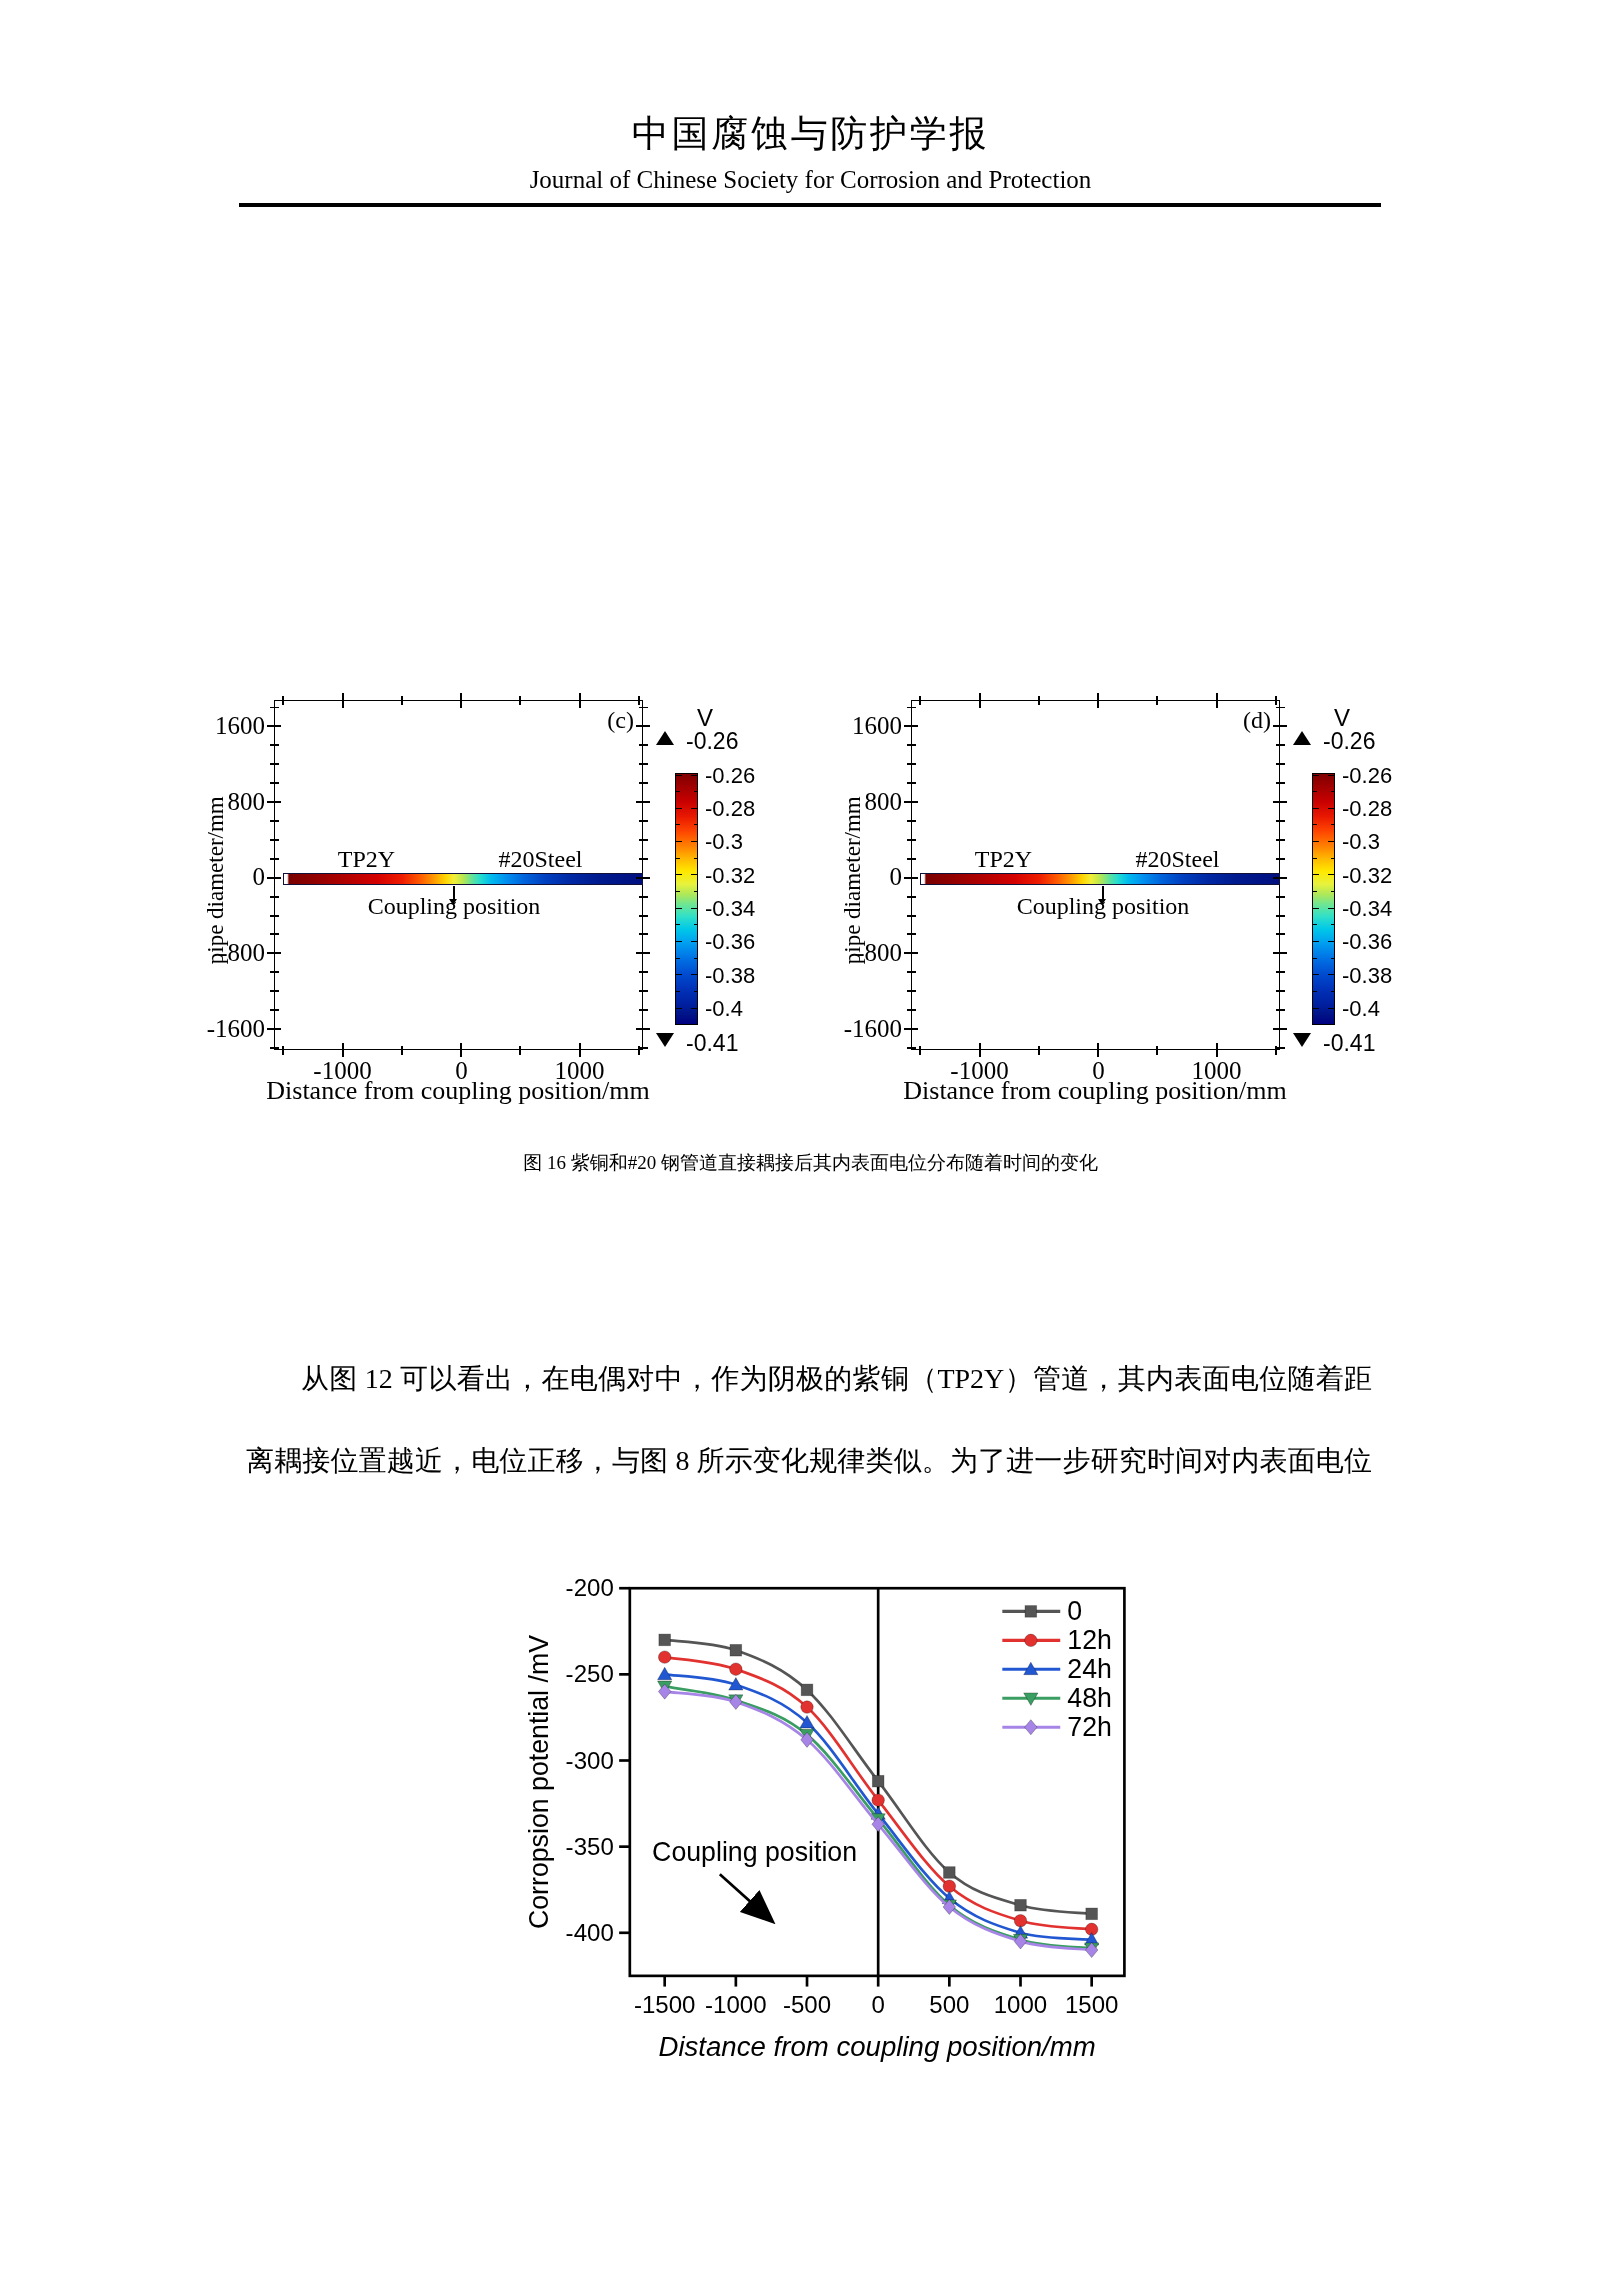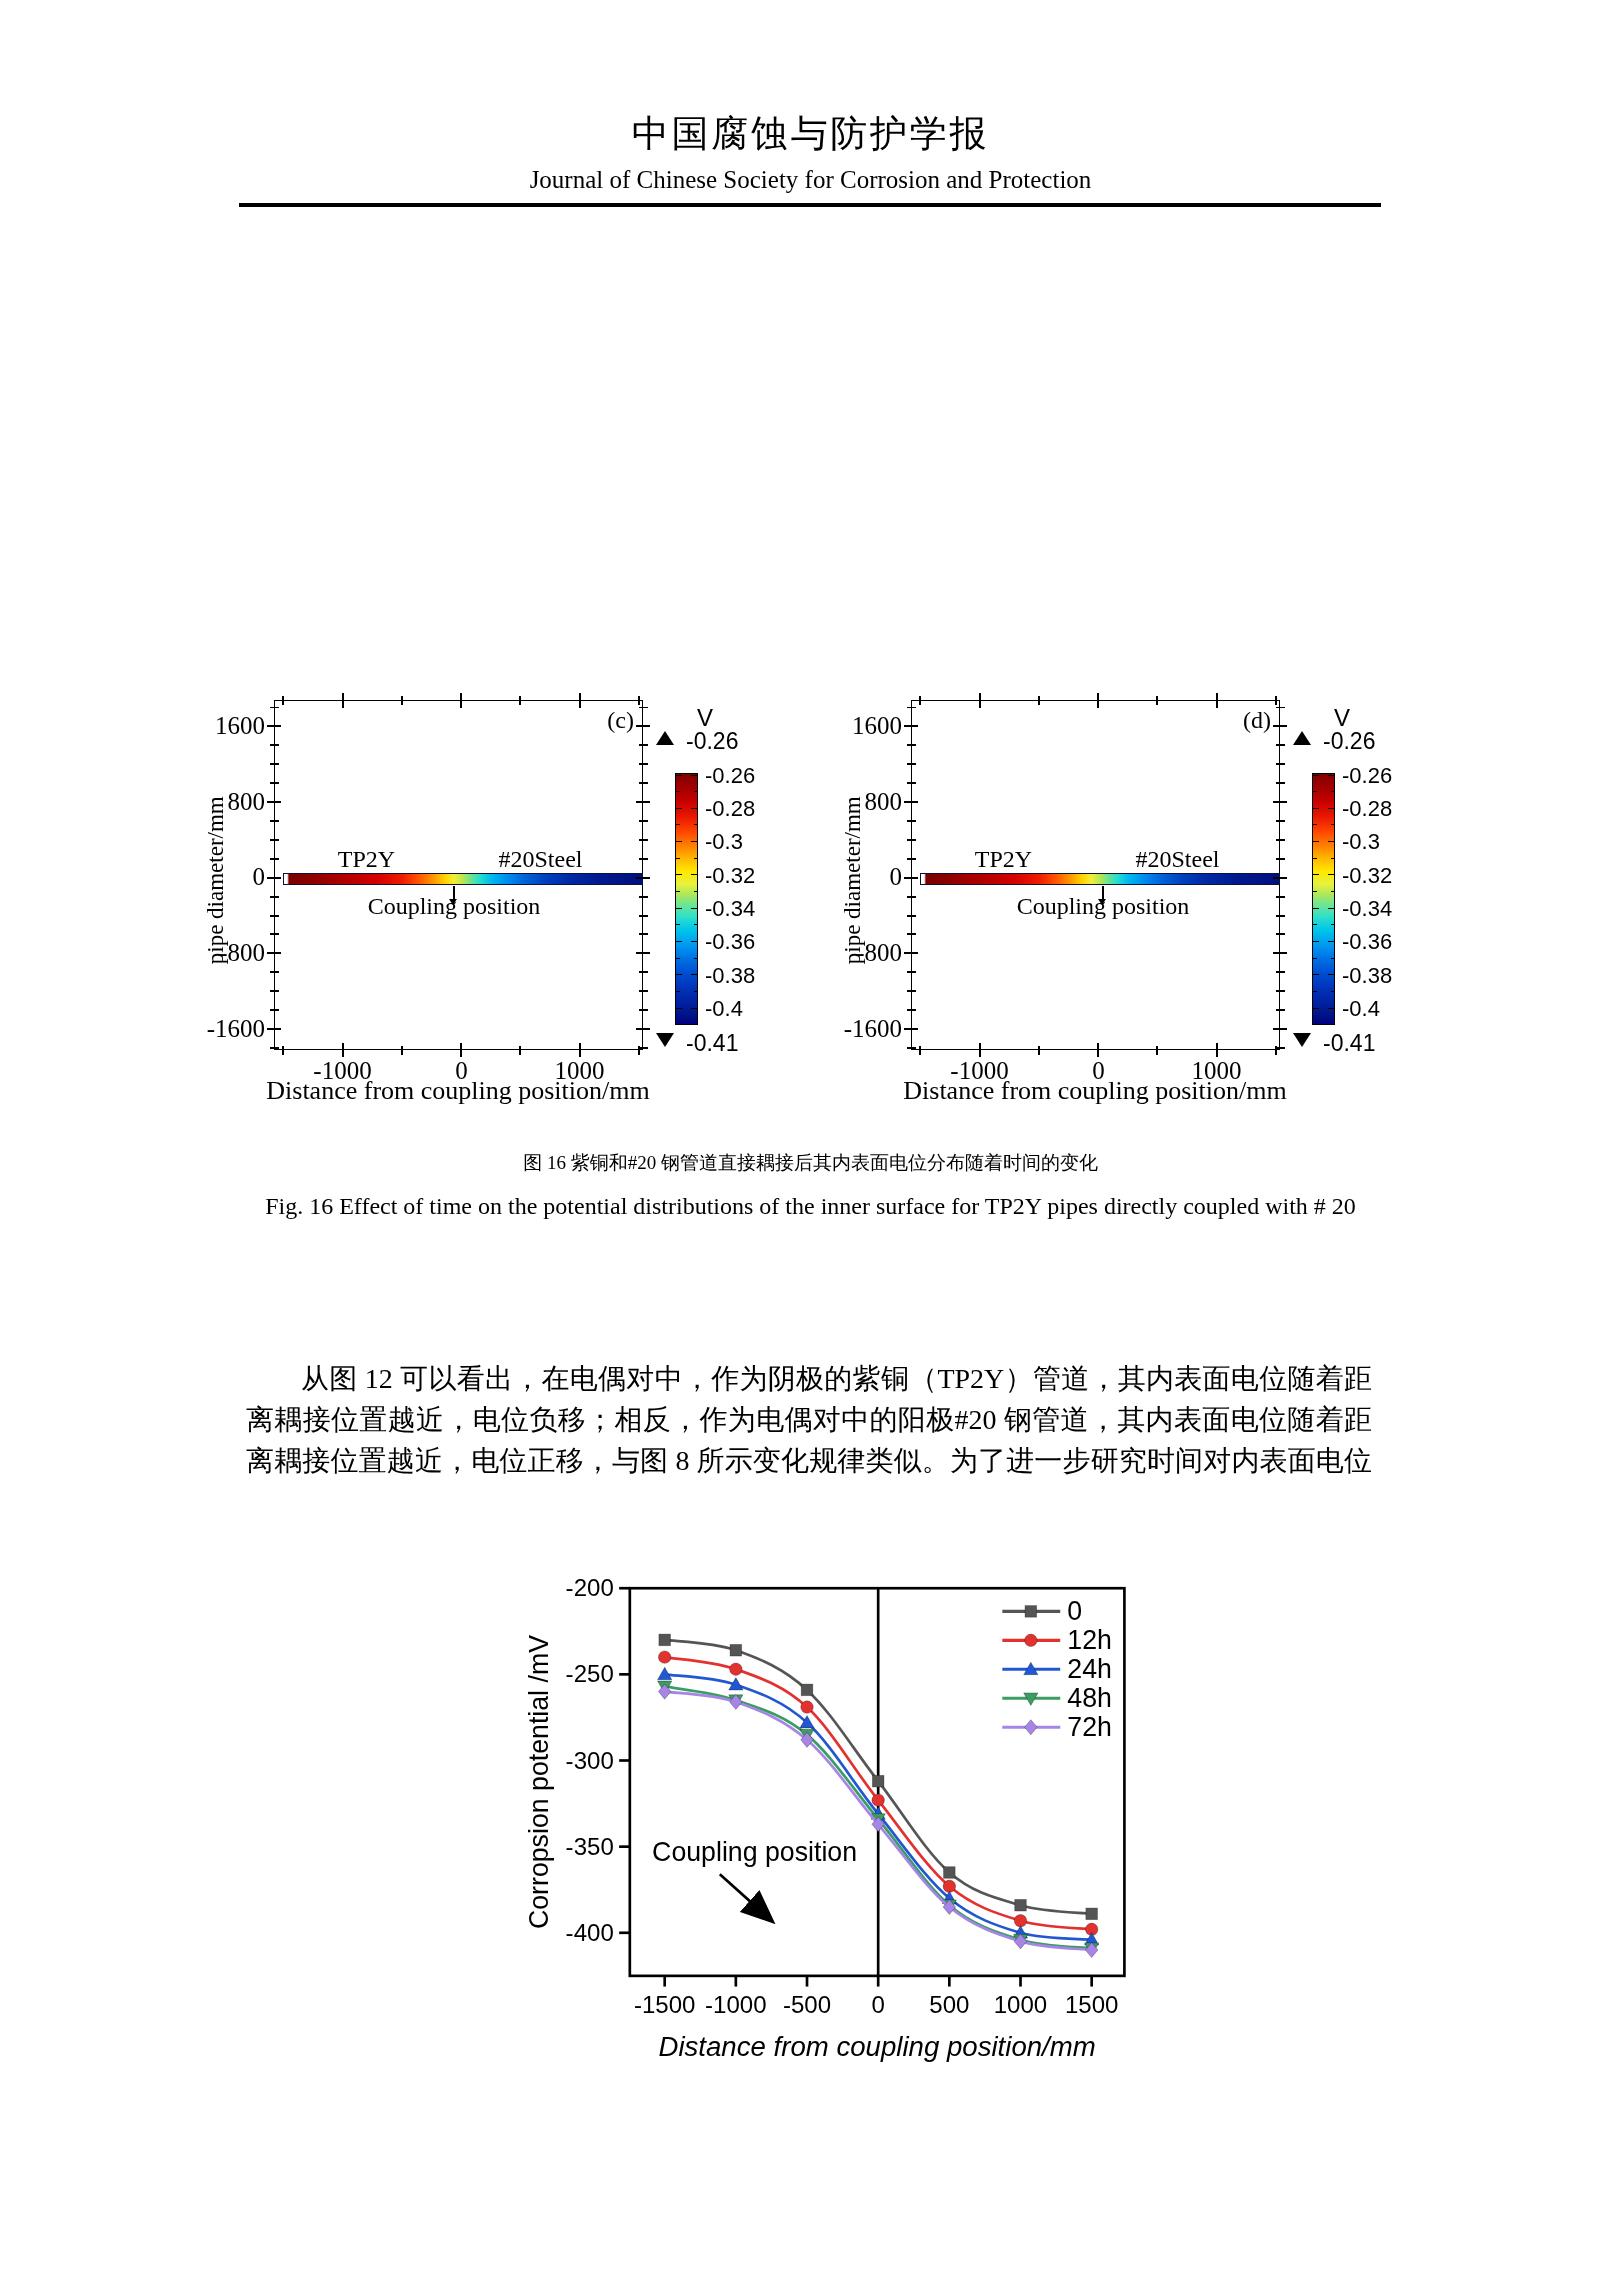--- a/index.html
+++ b/index.html
@@ -321,24 +321,22 @@
       <div class="tickmark" style="left: 500px; top: 279px; width: 3.6px; height: 1.3px;"></div>
       <div class="tickmark" style="left: 482px; top: 295px; width: 6.2px; height: 1.3px;"></div>
       <div class="tickmark" style="left: 497px; top: 295px; width: 6.2px; height: 1.3px;"></div>
       <div class="tickmark" style="left: 482px; top: 312px; width: 3.6px; height: 1.3px;"></div>
       <div class="tickmark" style="left: 500px; top: 312px; width: 3.6px; height: 1.3px;"></div>
       <div class="tickmark" style="left: 482px; top: 329px; width: 6.2px; height: 1.3px;"></div>
       <div class="tickmark" style="left: 497px; top: 329px; width: 6.2px; height: 1.3px;"></div>
     </div>
 
   <div class="cap" id="cap-zh">图 16 紫铜和#20 钢管道直接耦接后其内表面电位分布随着时间的变化</div>
-  <div class="cap" id="cap-en1">Fig. 16 Effect of time on the potential distributions of the inner surface for TP2Y pipes directly coupled with # 20</div>
 
   <div class="para-line" id="para-0">从图 12 可以看出，在电偶对中，作为阴极的紫铜（TP2Y）管道，其内表面电位随着距</div>
-  <div class="para-line" id="para-1">离耦接位置越近，电位负移；相反，作为电偶对中的阳极#20 钢管道，其内表面电位随着距</div>
   <div class="para-line" id="para-2">离耦接位置越近，电位正移，与图 8 所示变化规律类似。为了进一步研究时间对内表面电位</div>
 
   <svg id="linechart" width="704" height="535" viewBox="0 0 790 600" xmlns="http://www.w3.org/2000/svg">
       <defs>
         <marker id="ah" markerWidth="13" markerHeight="11" refX="11" refY="5.5" orient="auto">
           <path d="M0,0 L13,5.5 L0,11 z" fill="#000"></path>
         </marker>
       </defs>
       <rect x="167" y="27" width="555" height="435" fill="none" stroke="#000" stroke-width="3"></rect>
       <line x1="445.69784172661866" y1="27" x2="445.69784172661866" y2="462" stroke="#000" stroke-width="3"></line>

